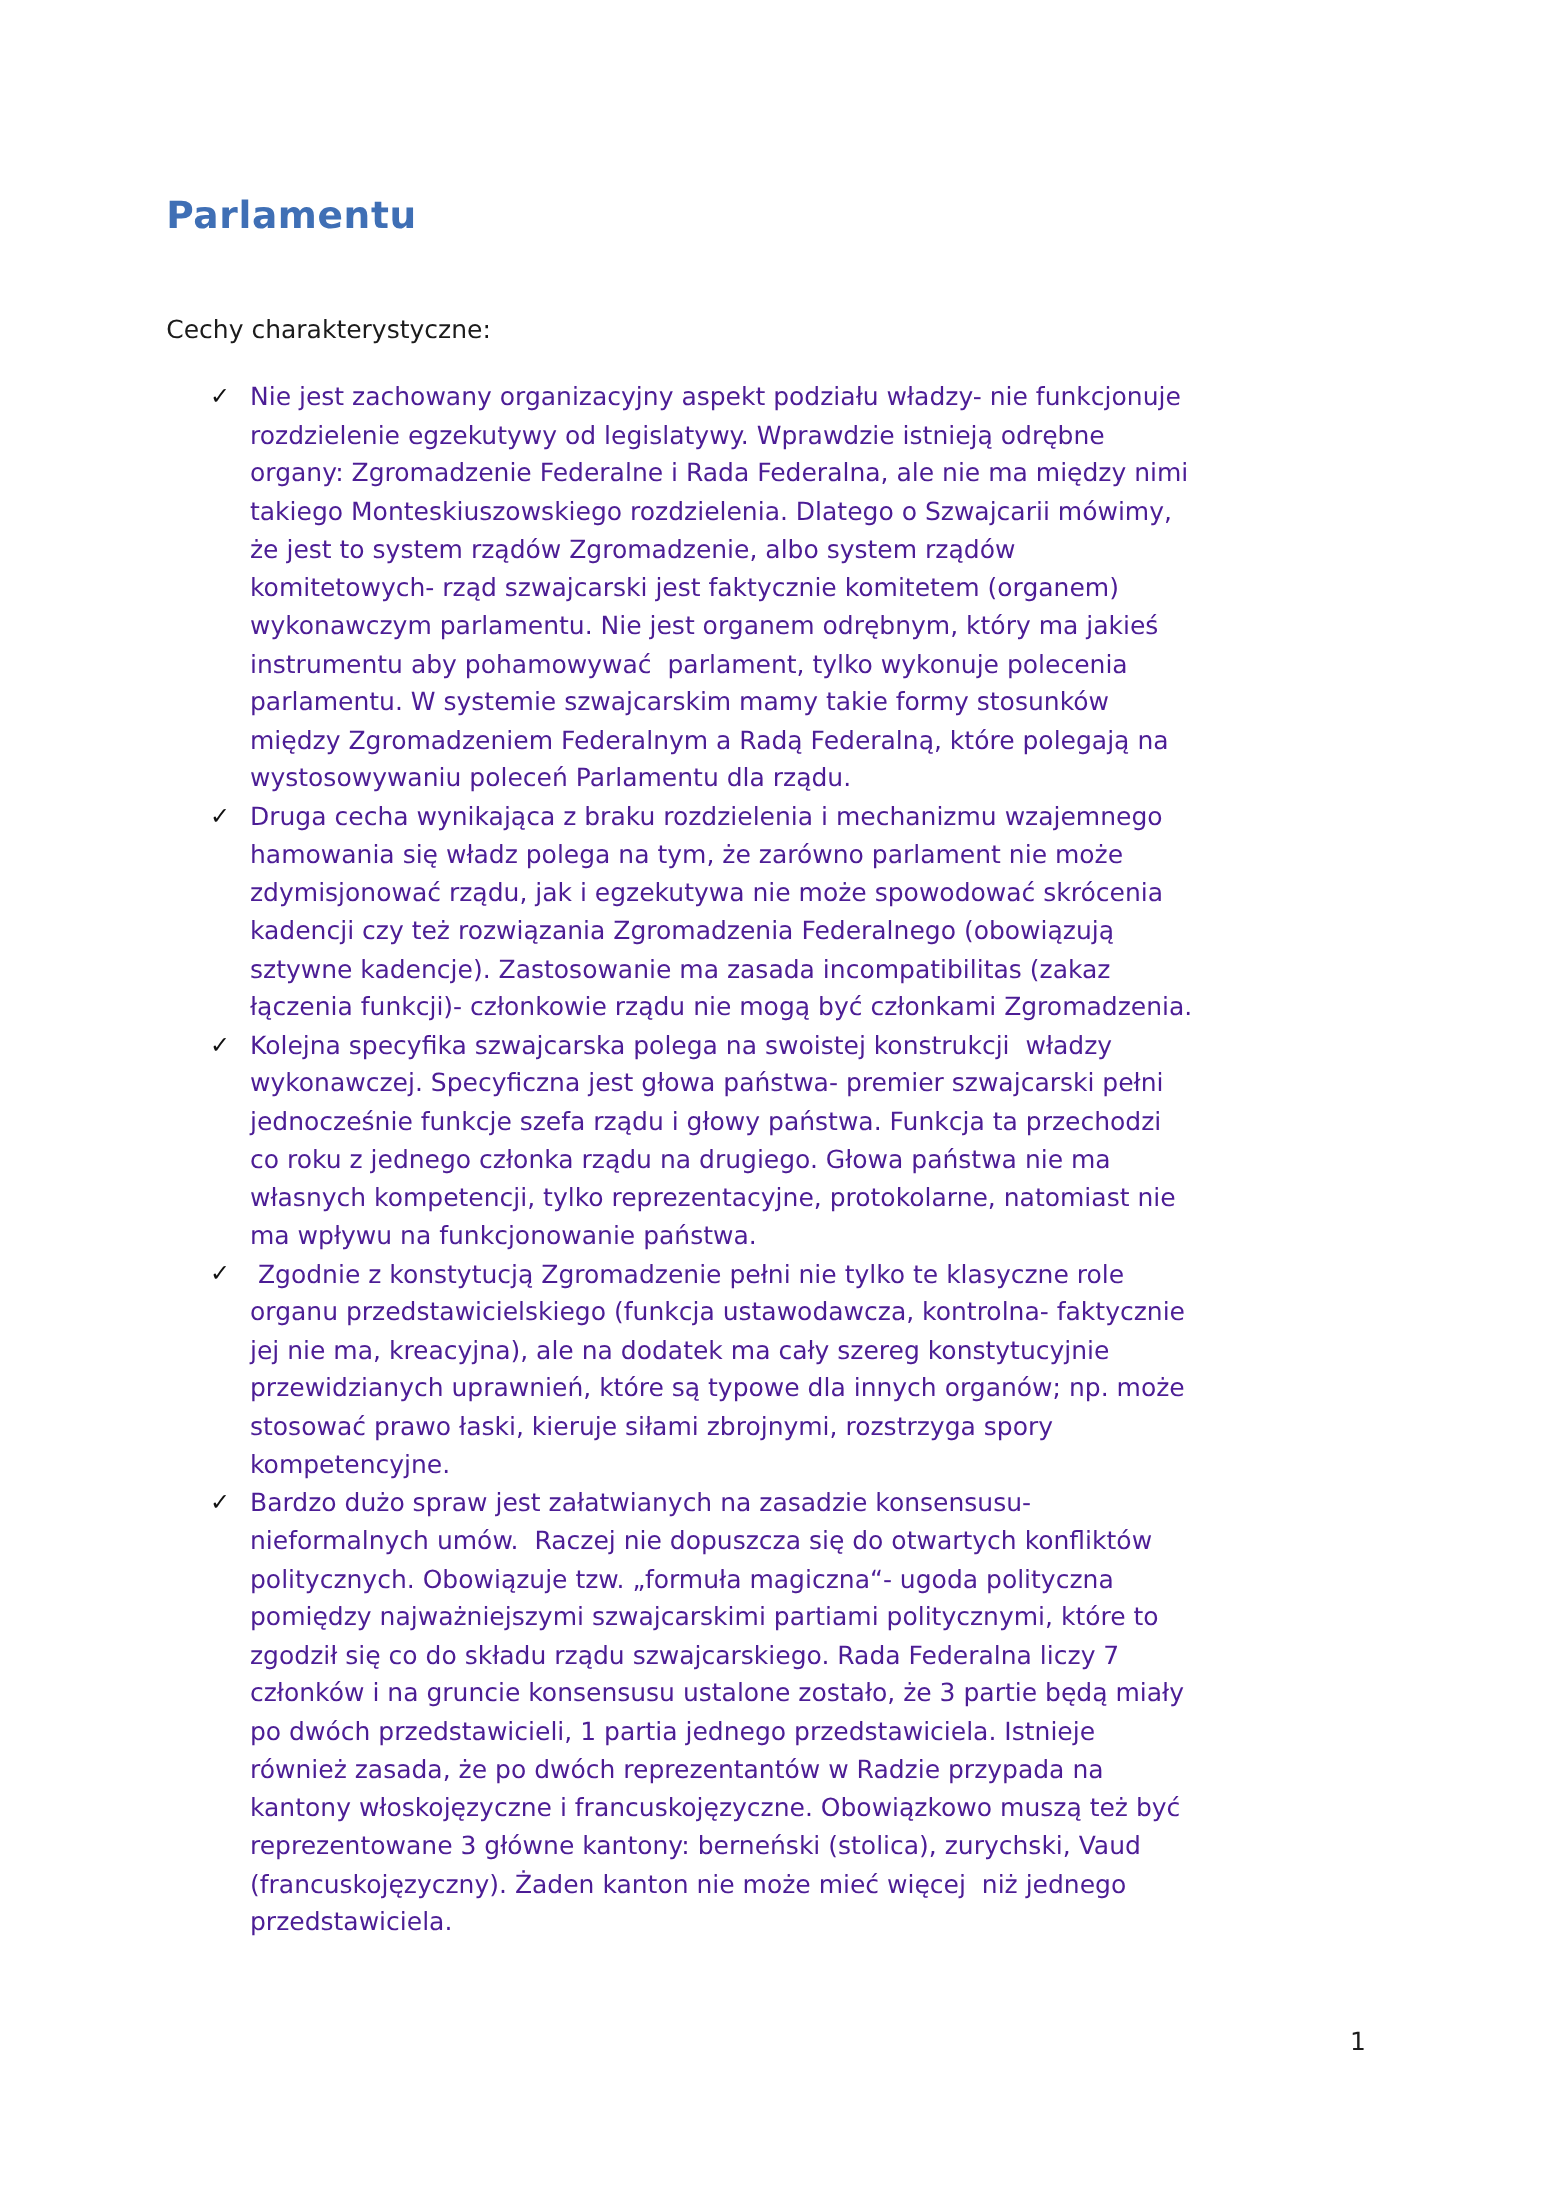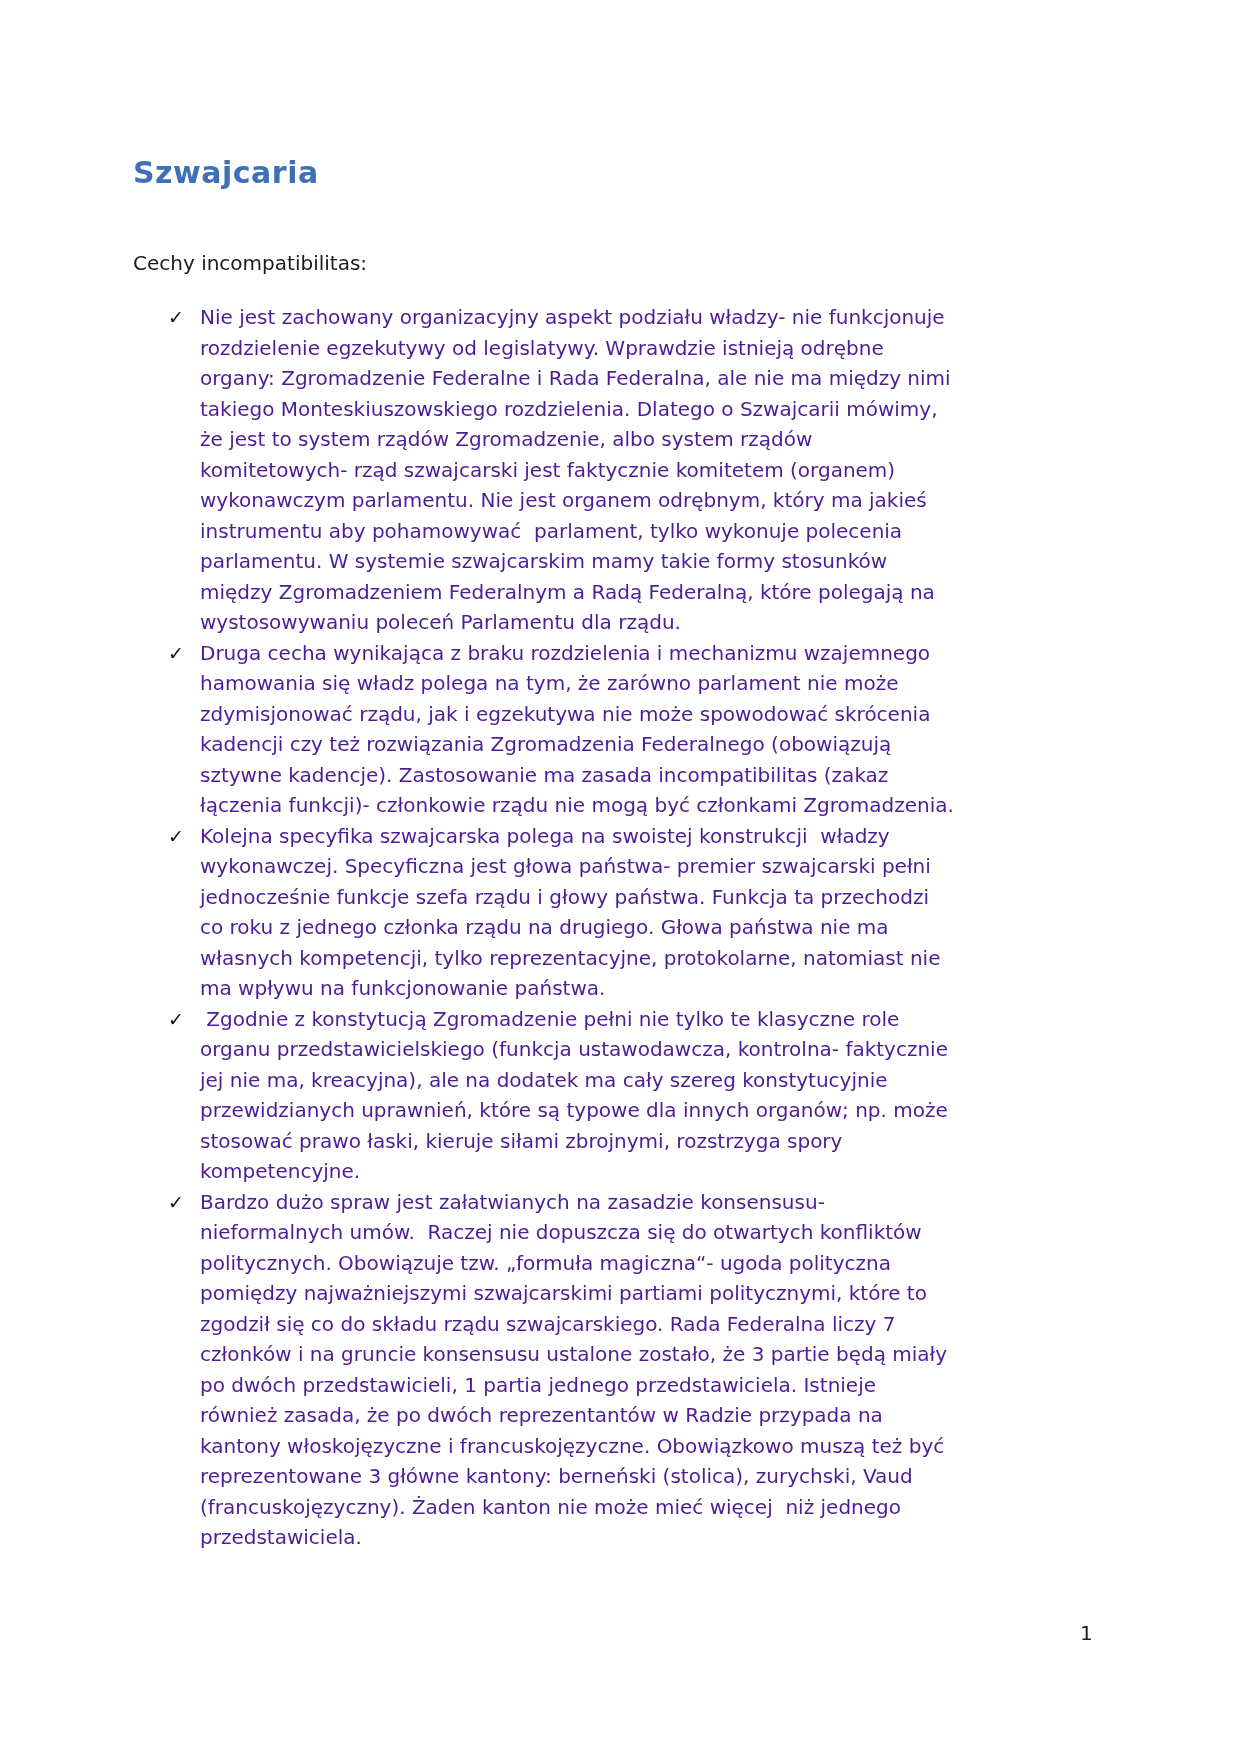--- a/index.html
+++ b/index.html
@@ -63,22 +63,22 @@
     left: 1080px;
     top: 1621px;
     font-size: 20px;
     color: #1b1b1b;
   }
 </style>
 </head>
 <body>
 
 <div class="page">
-  <h1 class="doc-title">Szwajcaria</h1>
-  <div class="section-heading">Cechy incompatibilitas:</div>
+  <h1 class="doc-title">Parlamentu</h1>
+  <div class="section-heading">Cechy charakterystyczne:</div>
   <div class="bullet-list" id="bullet-list">
       <div class="bullet">
         <span class="check">✓</span>
         <div class="btext">Nie jest zachowany organizacyjny aspekt podziału władzy- nie funkcjonuje
 rozdzielenie egzekutywy od legislatywy. Wprawdzie istnieją odrębne
 organy: Zgromadzenie Federalne i Rada Federalna, ale nie ma między nimi
 takiego Monteskiuszowskiego rozdzielenia. Dlatego o Szwajcarii mówimy,
 że jest to system rządów Zgromadzenie, albo system rządów
 komitetowych- rząd szwajcarski jest faktycznie komitetem (organem)
 wykonawczym parlamentu. Nie jest organem odrębnym, który ma jakieś

